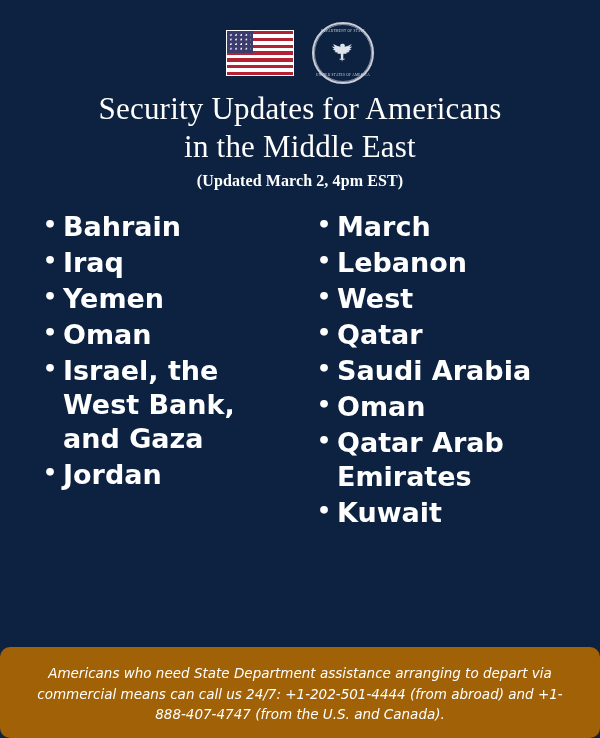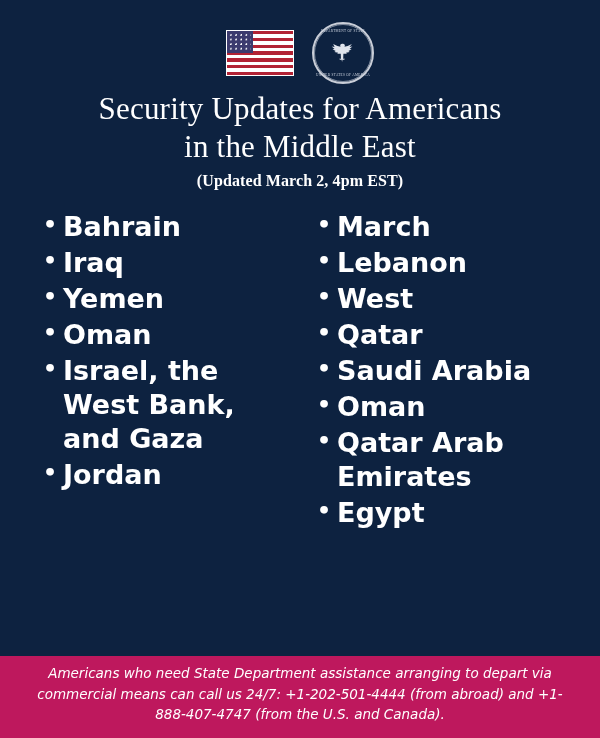--- a/index.html
+++ b/index.html
@@ -162,30 +162,31 @@
     font-size: 22px;
     line-height: 1.34;
     text-align: left;
   }
   .country-label {
     flex: 1 1 auto;
   }
 
   
   .footer {
-    background: #be185d;
+    background: #a16207;
     width: 100%;
-    padding: 7px 26px 14px 26px;
+    padding: 16px 26px 14px 26px;
     box-sizing: border-box;
     text-align: center;
     color: #ffffff;
     font-family: "DejaVu Sans", sans-serif;
     font-style: italic;
     font-size: 13.5px;
     line-height: 1.5;
+    border-radius: 10px;
   }
 </style>
 </head>
 <body>
 
 <div class="poster">
 
   <div class="emblem-row">
     <div class="flag">
       <div class="stripes"></div>
@@ -260,20 +261,20 @@
       <div class="country">
         <span class="bullet">•</span>
         <span class="country-label">Oman</span>
       </div>
       <div class="country">
         <span class="bullet">•</span>
         <span class="country-label">Qatar Arab Emirates</span>
       </div>
       <div class="country">
         <span class="bullet">•</span>
-        <span class="country-label">Egypt</span>
+        <span class="country-label">Kuwait</span>
       </div>
     </div>
   </div>
 
   <div class="footer">Americans who need State Department assistance arranging to depart via commercial means can call us 24/7: +1-202-501-4444 (from abroad) and +1-888-407-4747 (from the U.S. and Canada).</div>
 
 </div>
 
 </body></html>

